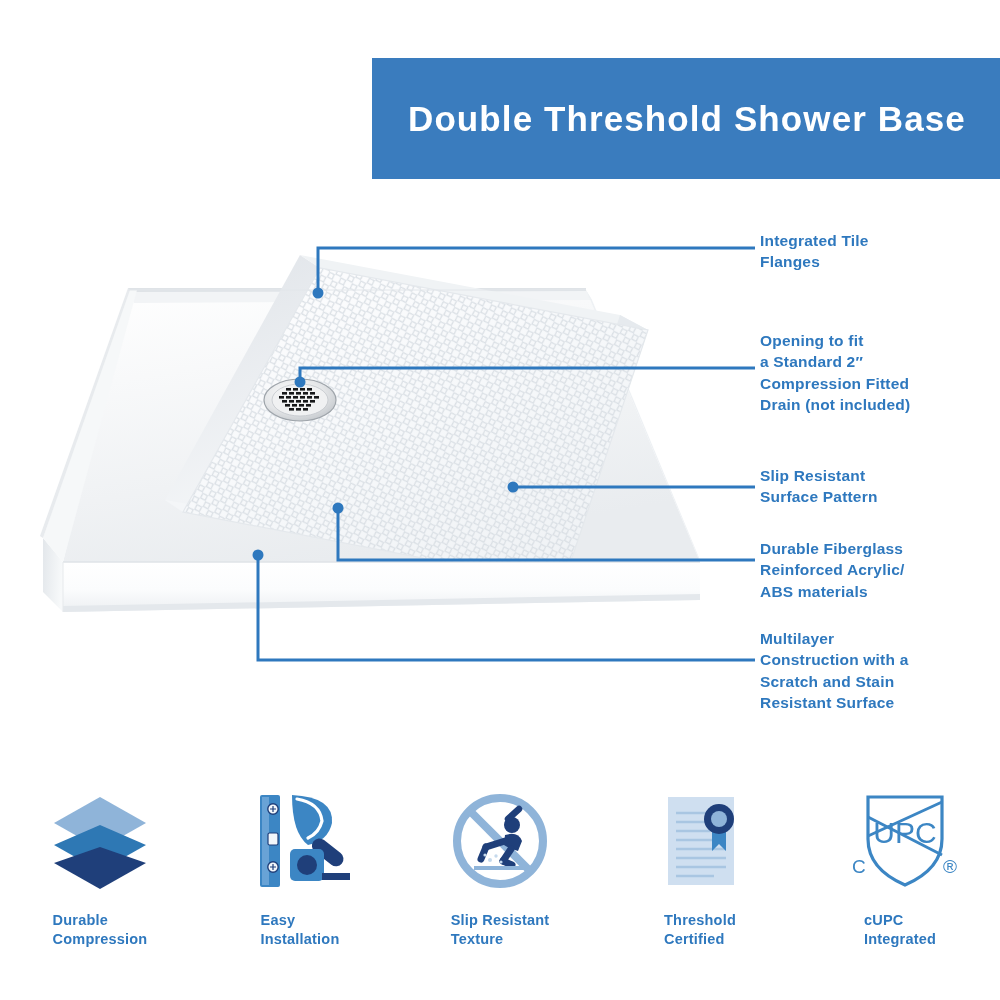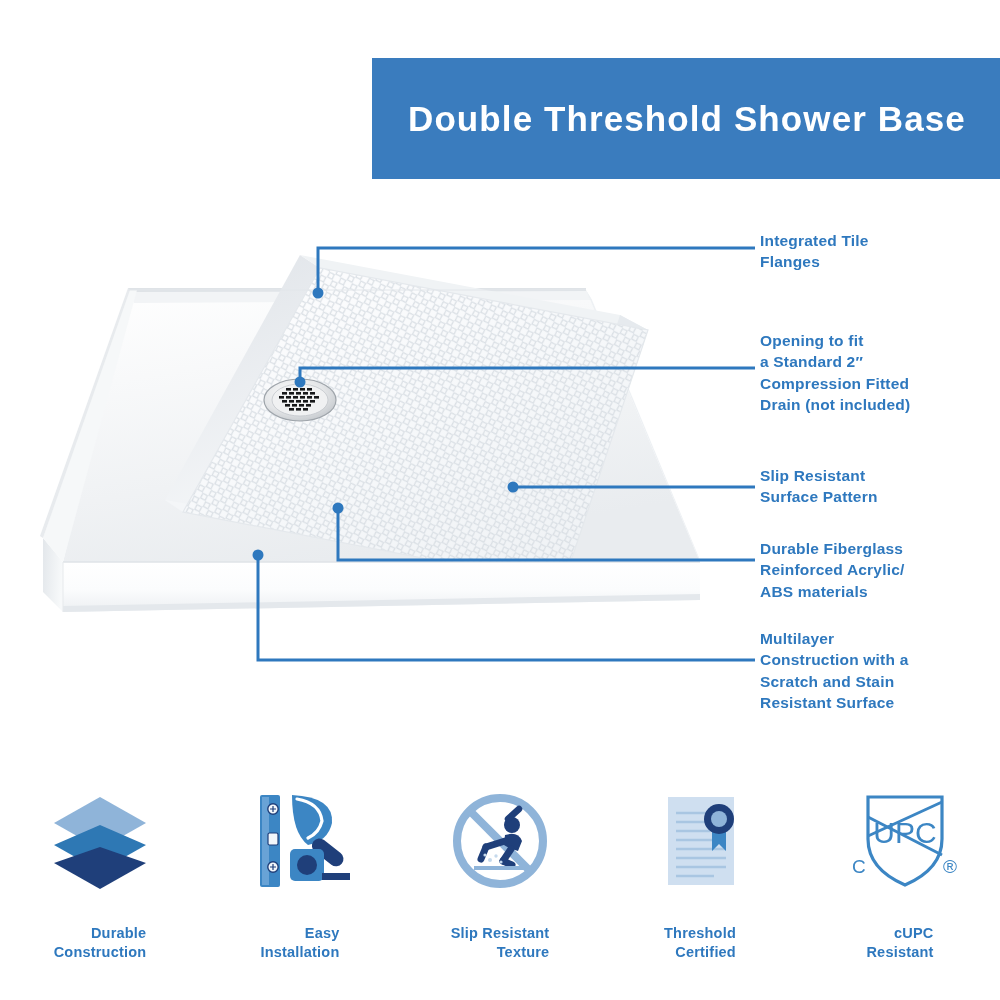--- a/index.html
+++ b/index.html
@@ -70,22 +70,22 @@
     flex-direction: column;
     align-items: center;
   }
   .feature-icon {
     height: 118px;
     display: flex;
     align-items: center;
     justify-content: center;
   }
   .feature-label {
-    margin-top: 24px;
-    text-align: right;
+    margin-top: 11px;
+    text-align: left;
     color: #2E78BE;
     font-size: 14.5px;
     font-weight: bold;
     line-height: 1.32;
     letter-spacing: 0.2px;
   }
 </style>
 </head>
 <body>
 
@@ -259,21 +259,21 @@
     <div class="feature">
       <div class="feature-icon">
         <svg width="104" height="104" viewBox="0 0 104 104">
           <polygon points="52,8 98,34 52,60 6,34" fill="#8FB4D9"></polygon>
           <polygon points="52,36 98,56 52,82 6,56" fill="#2E78B4"></polygon>
           <polygon points="52,58 98,74 52,100 6,74" fill="#1F3F7A"></polygon>
         </svg>
       </div>
       <div class="feature-label">
         <div>Durable</div>
-        <div>Construction</div>
+        <div>Compression</div>
       </div>
     </div>
 
     <div class="feature">
       <div class="feature-icon">
         <svg width="104" height="104" viewBox="0 0 104 104">
 
           <rect x="12" y="6" width="20" height="92" rx="2" fill="#3C86C4"></rect>
           <rect x="14" y="8" width="7" height="88" fill="#69A3D6"></rect>
           <circle cx="25" cy="20" r="5.2" fill="#F2F6FA" stroke="#1F3F7A" stroke-width="1.4"></circle>
@@ -361,18 +361,18 @@
           <path d="M26 8 H100 V50 Q100 80 63 96 Q26 80 26 50 Z" fill="#ffffff" stroke="#3C86C4" stroke-width="3.2"></path>
           <line x1="26" y1="28" x2="100" y2="66" stroke="#3C86C4" stroke-width="3"></line>
           <line x1="26" y1="47" x2="100" y2="13" stroke="#3C86C4" stroke-width="3"></line>
           <text x="63" y="54" text-anchor="middle" font-family="Liberation Sans, sans-serif" font-size="30" fill="#3C86C4">UPC</text>
           <text x="10" y="84" font-family="Liberation Sans, sans-serif" font-size="19" fill="#3C86C4">C</text>
           <text x="101" y="84" font-family="Liberation Sans, sans-serif" font-size="19" fill="#3C86C4">®</text>
         </svg>
       </div>
       <div class="feature-label">
         <div>cUPC</div>
-        <div>Resistant</div>
+        <div>Integrated</div>
       </div>
     </div>
 
   </div>
 </div>
 
 </body></html>

